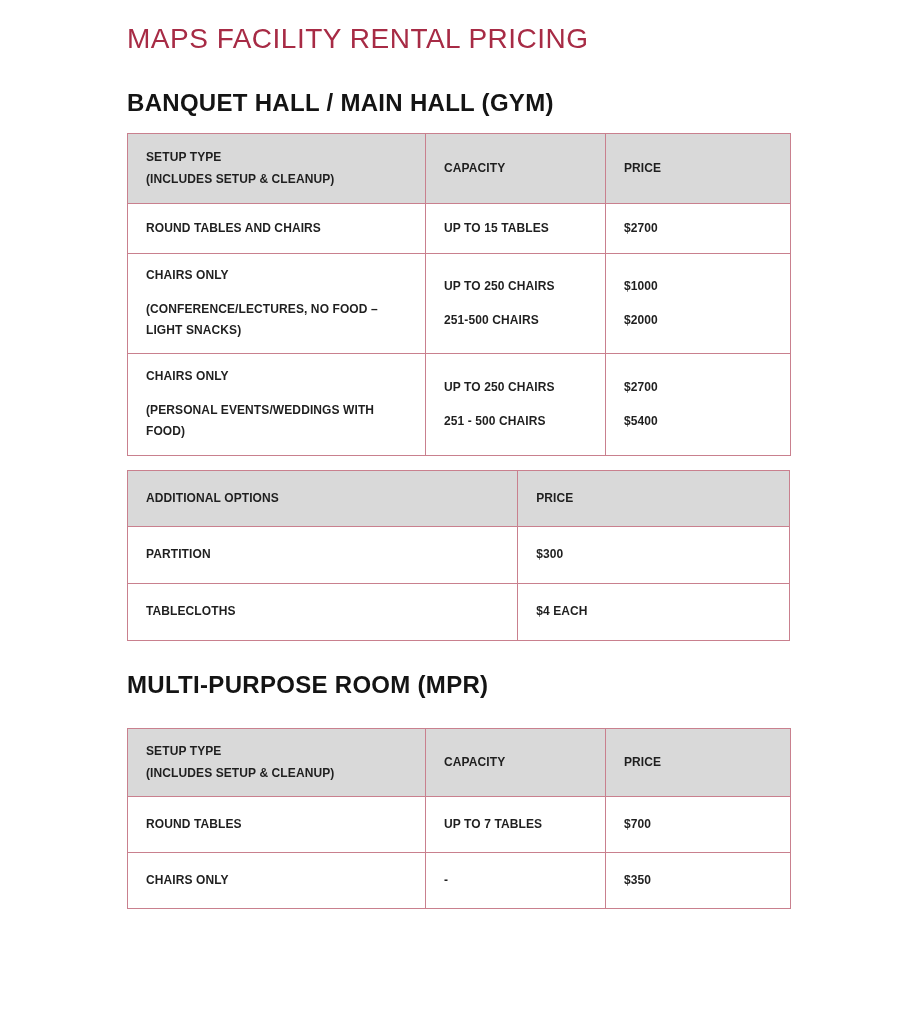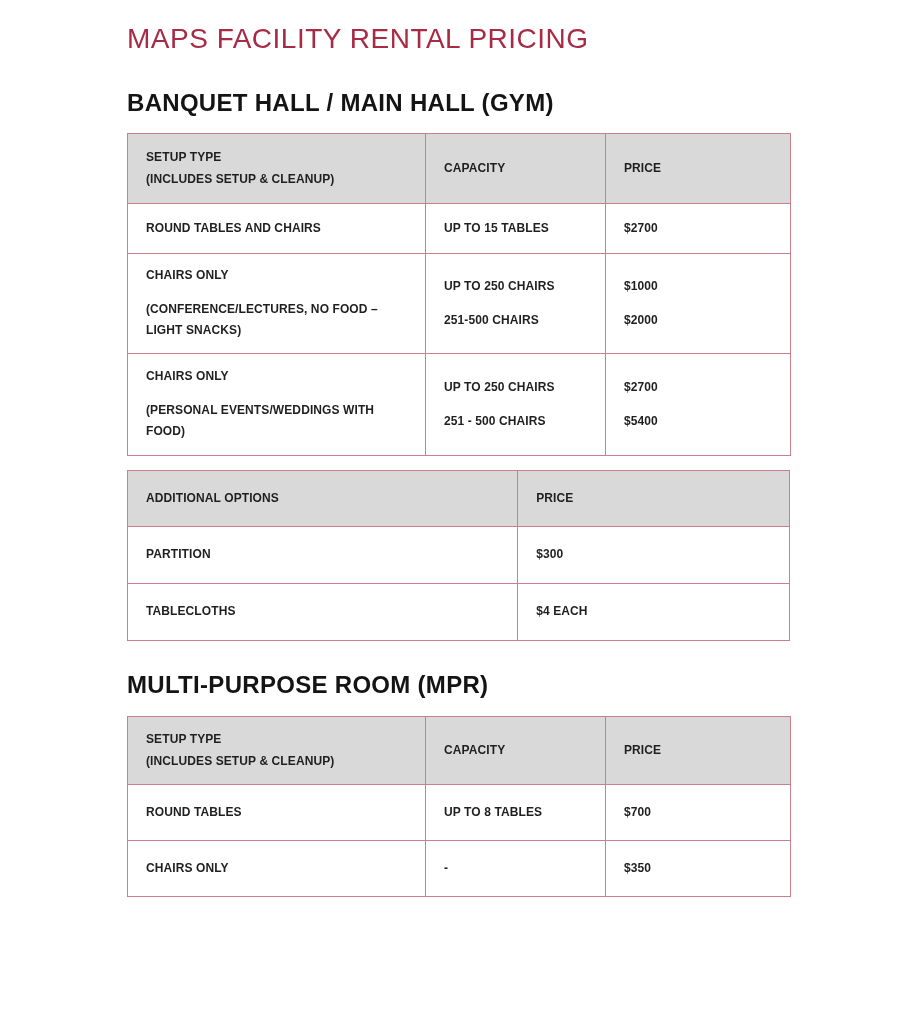--- a/index.html
+++ b/index.html
@@ -26,21 +26,21 @@
   }
   h2.section-heading {
     margin-left: 127px;
     font-size: 24px;
     line-height: 1;
     font-weight: 700;
     letter-spacing: 0.3px;
     color: #141414;
   }
   h2.banquet { margin-top: 38px; margin-bottom: 18px; }
-  h2.mpr     { margin-top: 32px; margin-bottom: 19px; }
+  h2.mpr     { margin-top: 32px; margin-bottom: 31px; }
 
   table.pricing {
     border-collapse: collapse;
     table-layout: fixed;
     width: 663px;
     margin-left: 127px;
     font-size: 12px;
     font-weight: 700;
     letter-spacing: 0.1px;
     color: var(--text);
@@ -179,21 +179,21 @@
           <th class="col-capacity">CAPACITY</th>
           <th class="col-price">PRICE</th>
         </tr>
       </thead>
       <tbody>
         <tr class="h-56">
           <td>
             <div class="line">ROUND TABLES</div>
           </td>
           <td>
-            <div class="line">UP TO 8 TABLES</div>
+            <div class="line">UP TO 7 TABLES</div>
           </td>
           <td>
             <div class="line">$700</div>
           </td>
         </tr>
         <tr class="h-56">
           <td>
             <div class="line">CHAIRS ONLY</div>
           </td>
           <td>

